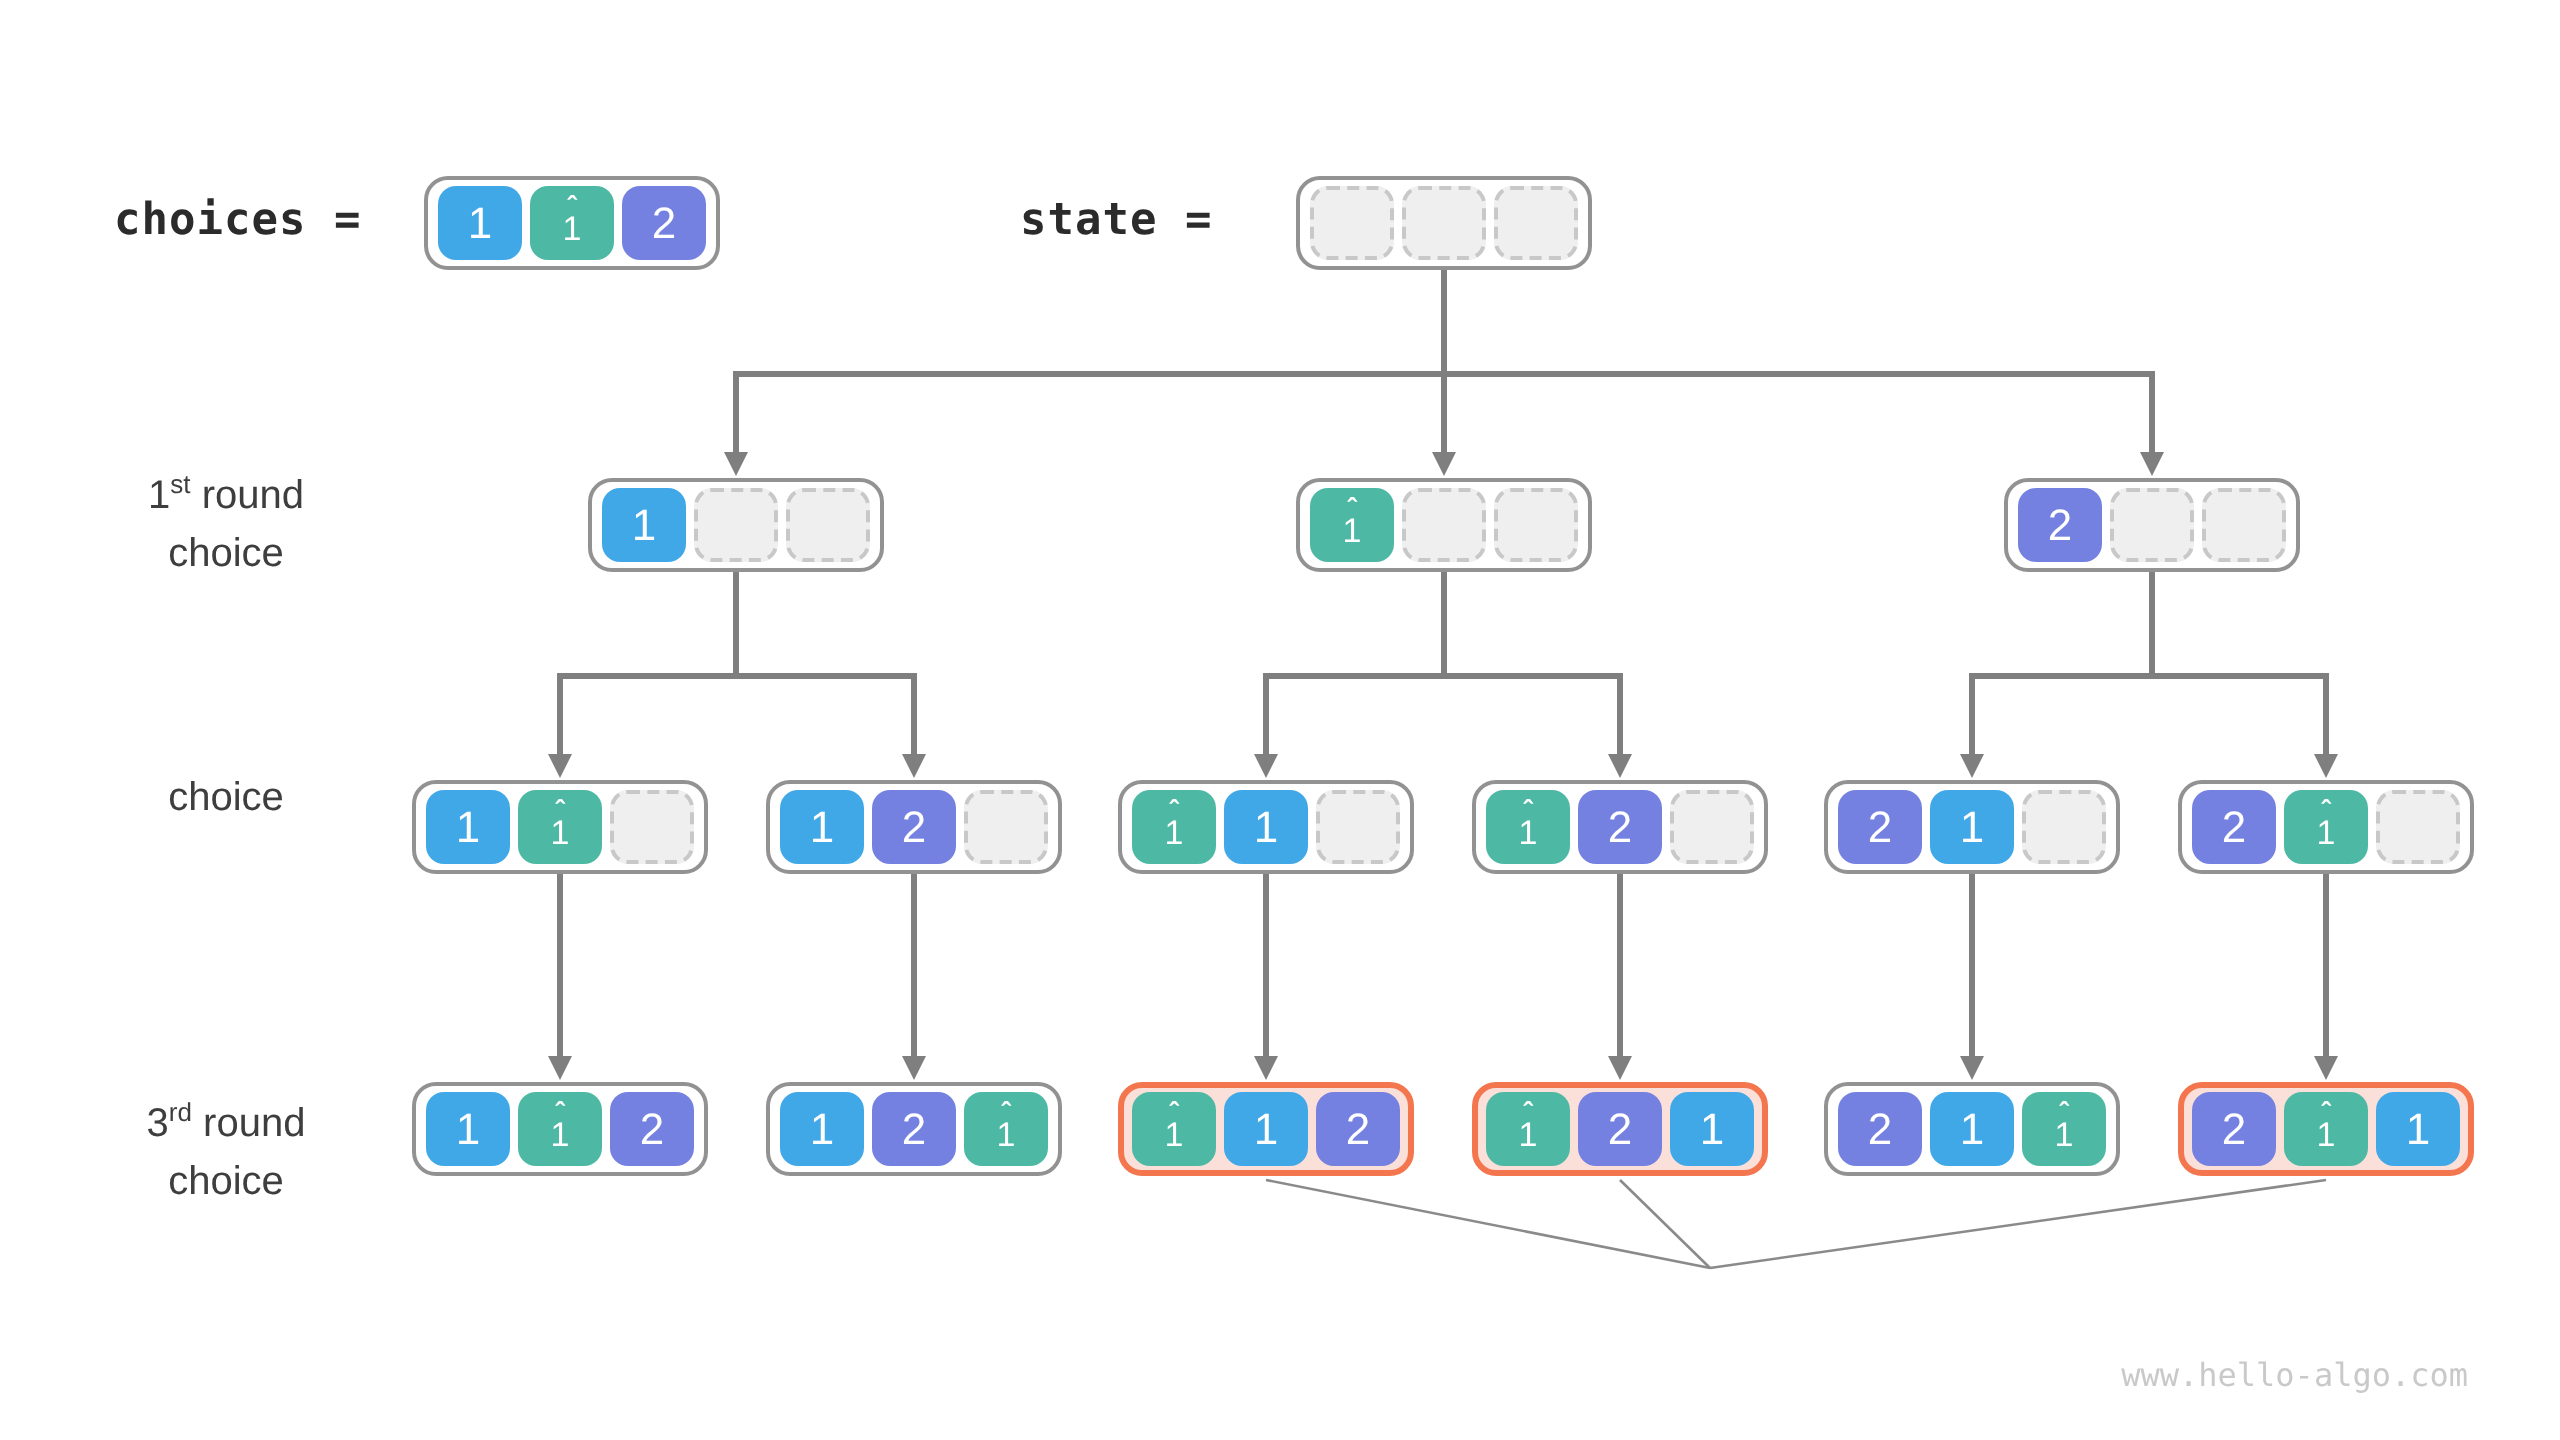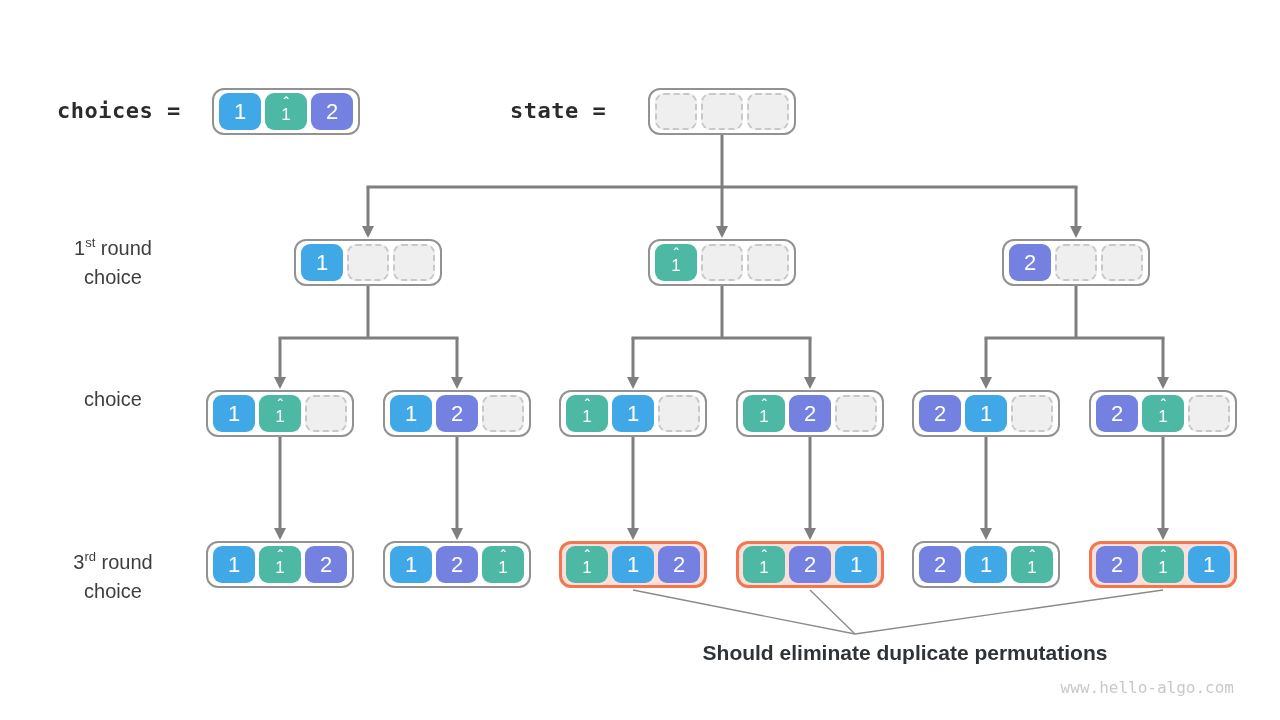--- a/index.html
+++ b/index.html
@@ -228,16 +228,15 @@
     </div>
   <div class="sbox highlight" style="left:1089px;top:541px;">
       <div class="cell v-purple">2</div>
       <div class="cell v-teal">
         <span class="hat">ˆ</span>
         <span class="hatnum">1</span>
       </div>
       <div class="cell v-blue">1</div>
     </div>
 
-  <div class="caption">Should eliminate duplicate permutations</div>
   <div class="watermark">www.hello-algo.com</div>
 
 </div>
 
 </body></html>

